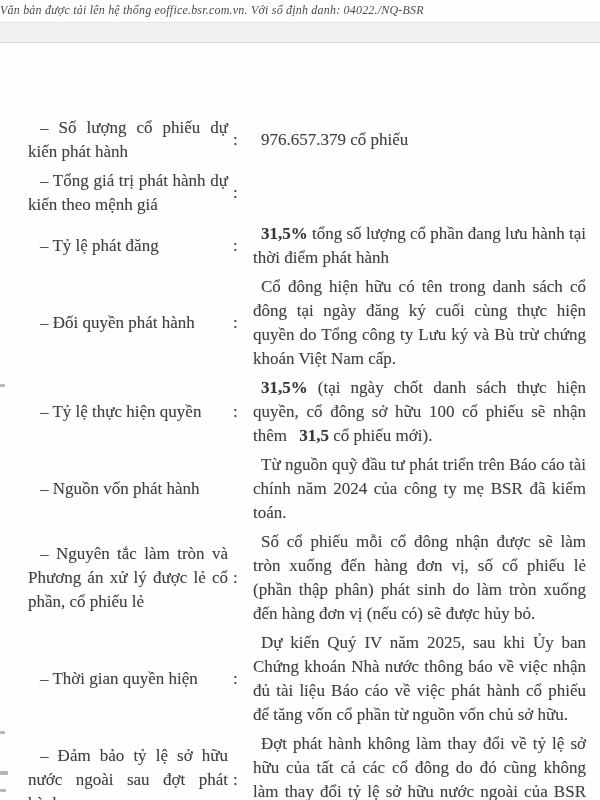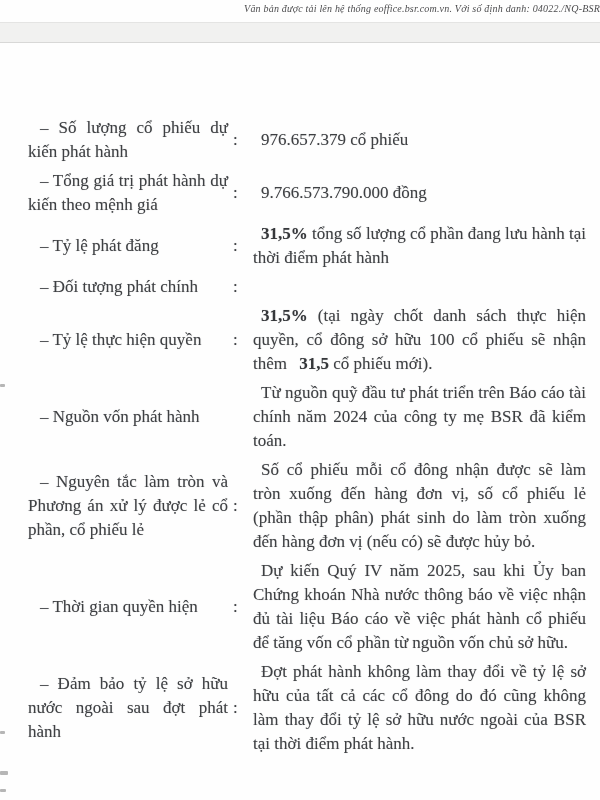--- a/index.html
+++ b/index.html
@@ -7,22 +7,22 @@
     width: 600px; height: 800px; overflow: hidden;
     background: #ffffff;
     font-family: "Liberation Serif", "DejaVu Serif", serif;
   }
   .page {
     position: relative; width: 600px; height: 800px; overflow: hidden;
     background: #fefefe;
   }
   .upload-note {
     position: absolute; top: 3px; left: 0; right: 0;
-    text-align: right; font-style: italic;
-    font-size: 10px; color: #4b4b4d;
+    text-align: left; font-style: italic;
+    font-size: 12px; color: #4b4b4d;
     letter-spacing: 0.2px;
   }
   .band {
     position: absolute; top: 22px; left: 0; right: 0; height: 21px;
     background: #f1f1f0;
     border-top: 1px solid #e4e4e3;
     border-bottom: 1px solid #d8d8d7;
     box-sizing: border-box;
   }
   .content {
@@ -66,32 +66,32 @@
 
     <div class="row">
       <div class="cell-label">– Số lượng cổ phiếu dự kiến phát hành</div>
       <div class="cell-colon">:</div>
       <div class="cell-value"><span class="b"></span><span>976.657.379 cổ phiếu</span><span class="b"></span><span></span></div>
     </div>
 
     <div class="row">
       <div class="cell-label">– Tổng giá trị phát hành dự kiến theo mệnh giá</div>
       <div class="cell-colon">:</div>
-      <div class="cell-value"><span class="b"></span><span>9.766.573.790.000 đồng</span><span class="b"></span><span></span></div>
     </div>
 
     <div class="row">
       <div class="cell-label">– Tỷ lệ phát đăng</div>
       <div class="cell-colon">:</div>
       <div class="cell-value"><span class="b">31,5%</span><span> tổng số lượng cổ phần đang lưu hành tại thời điểm phát hành</span><span class="b"></span><span></span></div>
     </div>
 
     <div class="row">
-      <div class="cell-label">– Đối tượng phát chính</div>
+      <div class="cell-label">– Đối quyền phát hành</div>
       <div class="cell-colon">:</div>
+      <div class="cell-value"><span class="b"></span><span>Cổ đông hiện hữu có tên trong danh sách cổ đông tại ngày đăng ký cuối cùng thực hiện quyền do Tổng công ty Lưu ký và Bù trừ chứng khoán Việt Nam cấp.</span><span class="b"></span><span></span></div>
     </div>
 
     <div class="row">
       <div class="cell-label">– Tỷ lệ thực hiện quyền</div>
       <div class="cell-colon">:</div>
       <div class="cell-value"><span class="b">31,5%</span><span> (tại ngày chốt danh sách thực hiện quyền, cổ đông sở hữu 100 cổ phiếu sẽ nhận thêm </span><span class="b">31,5</span><span> cổ phiếu mới).</span></div>
     </div>
 
     <div class="row">
       <div class="cell-label">– Nguồn vốn phát hành</div>

